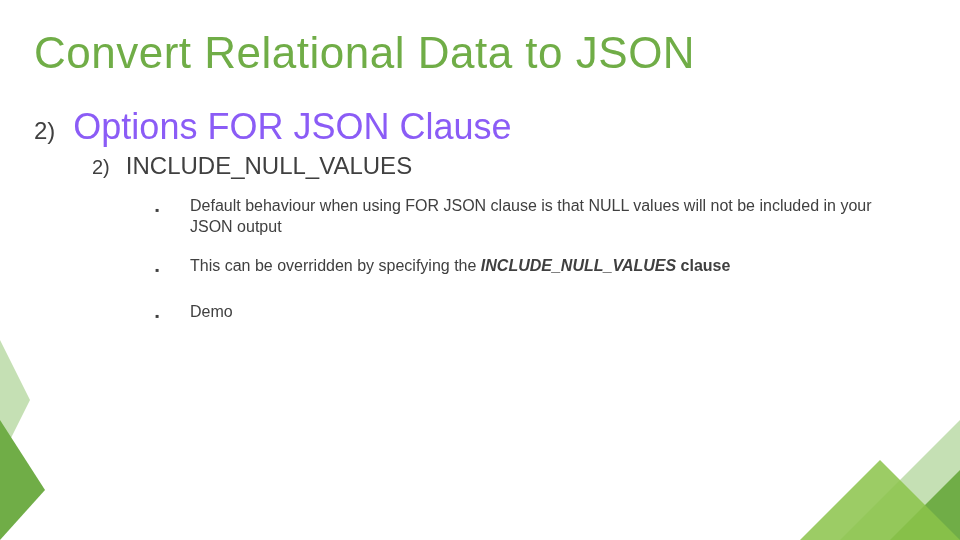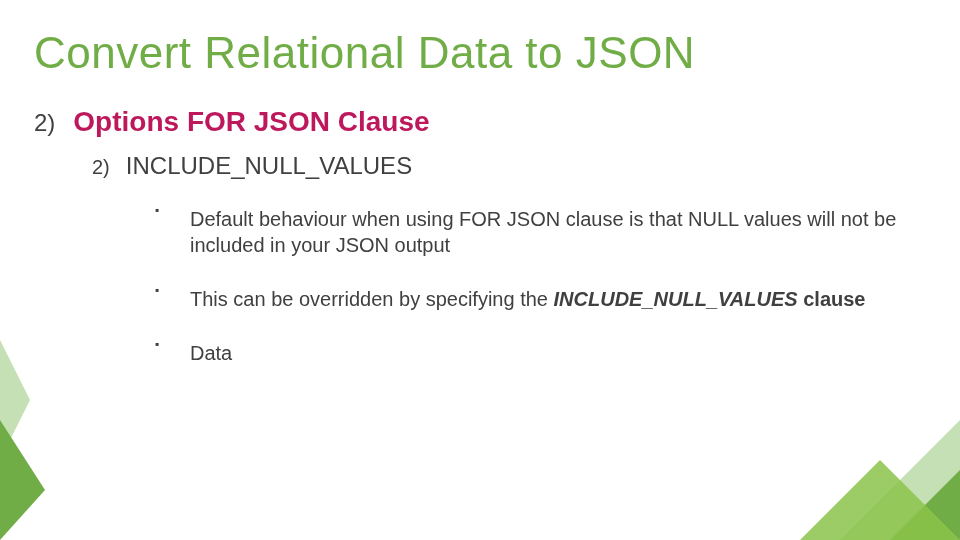--- a/index.html
+++ b/index.html
@@ -1,28 +1,28 @@
 <!DOCTYPE html>
 <html><head>
   <meta charset="utf-8">
   <style>
     * { margin: 0; padding: 0; box-sizing: border-box; }
     html, body { width: 960px; height: 540px; overflow: hidden; font-family: "Segoe UI", "Trebuchet MS", Arial, sans-serif; background: #fff; position: relative; }
     .slide { width: 960px; height: 540px; position: relative; }
     .title { position: absolute; top: 28px; left: 34px; font-size: 44px; font-weight: 400; color: #70ad47; letter-spacing: 0.5px; }
     .level1 { position: absolute; top: 106px; left: 34px; display: flex; align-items: baseline; gap: 18px; }
     .level1-marker { font-size: 24px; color: #404040; font-weight: 400; }
-    .level1-text { font-size: 28px; color: #be185d; font-weight: bold; }
+    .level1-text { font-size: 36px; color: #8b5cf6; }
     .level2 { position: absolute; top: 152px; left: 92px; display: flex; align-items: baseline; gap: 16px; }
     .level2-marker { font-size: 20px; color: #404040; }
     .level2-text { font-size: 24px; color: #404040; }
     .bullets { position: absolute; top: 196px; left: 152px; right: 60px; }
     .bullet-row { display: flex; align-items: flex-start; gap: 28px; margin-bottom: 18px; }
     .bullet-marker { font-size: 12px; color: #404040; line-height: 28px; flex-shrink: 0; width: 10px; text-align: center; }
-    .bullet-text { font-size: 20px; color: #404040; line-height: 1.3; margin-top: 10px; }
+    .bullet-text { font-size: 16px; color: #404040; line-height: 1.3; }
     .bullet-text .emph { font-style: italic; font-weight: 600; }
     .bullet-text .opt { font-weight: 600; }
     .corner-shape { position: absolute; bottom: -10px; right: -10px; width: 180px; height: 180px; }
     .corner-shape svg { width: 100%; height: 100%; }
     .side-shape { position: absolute; left: 0; bottom: 0; width: 60px; height: 200px; }
     .side-shape svg { width: 100%; height: 100%; }
   </style>
 </head>
 <body>
 
@@ -49,21 +49,21 @@
 
     <div class="bullet-row">
       <span class="bullet-marker">▪</span>
       <span class="bullet-text">
         <span>This can be overridden by specifying the </span><span class="emph">INCLUDE_NULL_VALUES</span><span class="opt"> clause</span>
       </span>
     </div>
 
     <div class="bullet-row">
       <span class="bullet-marker">▪</span>
-      <span class="bullet-text">Data</span>
+      <span class="bullet-text">Demo</span>
     </div>
 
   </div>
 
   <div class="side-shape">
     <svg viewBox="0 0 60 200">
       <polygon points="0,0 30,60 0,120" fill="#c5e0b4"></polygon>
       <polygon points="0,80 45,150 0,200" fill="#70ad47"></polygon>
     </svg>
   </div>

